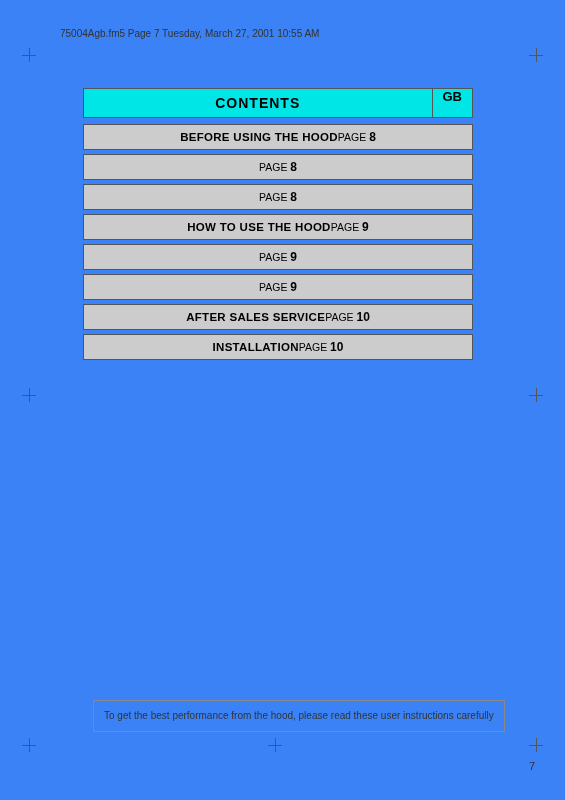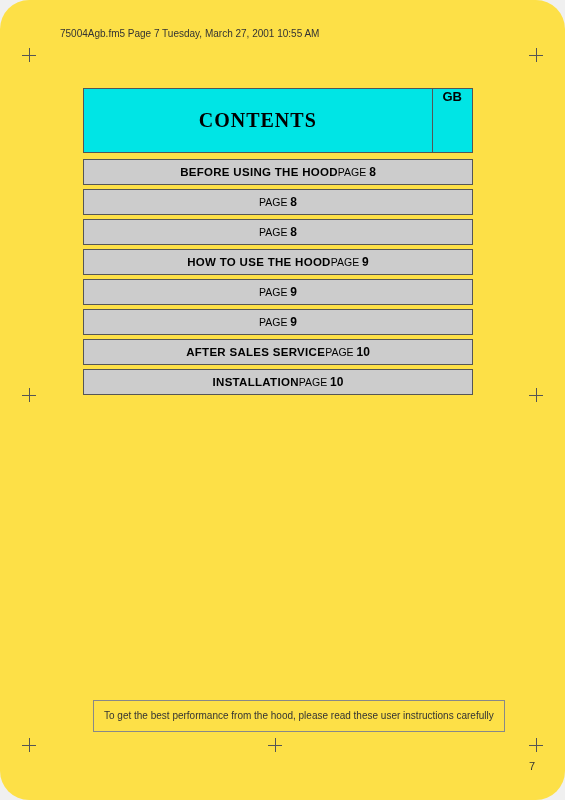--- a/index.html
+++ b/index.html
@@ -9,23 +9,22 @@
       height: 800px;
       background: #f0f0f0;
       font-family: Arial, Helvetica, sans-serif;
       position: relative;
       overflow: hidden;
     }
 
     .page {
       width: 565px;
       height: 800px;
-      background: #fde047;
+      background: #3b82f6;
       position: relative;
-      border-radius: 29px;
     }
 
     
     .header-bar {
       position: absolute;
       top: 28px;
       left: 60px;
       right: 30px;
       font-size: 10px;
       color: #333;
@@ -74,28 +73,27 @@
     }
 
     
     .contents-header {
       display: flex;
       margin-bottom: 6px;
     }
     .contents-title {
       background: #00e5e5;
       flex: 1;
-      padding: 20px 10px;
-      font-weight: bold;
-      font-size: 20px;
+      padding: 6px 10px;
+      font-weight: bold;
+      font-size: 14px;
       color: #000;
       text-align: center;
       letter-spacing: 1px;
       border: 1px solid #555;
-      font-family: Liberation Serif, serif;
     }
     .contents-gb {
       background: #00e5e5;
       padding: 0 10px;
       font-weight: bold;
       font-size: 13px;
       color: #000;
       border: 1px solid #555;
       border-left: none;
       min-width: 38px;

